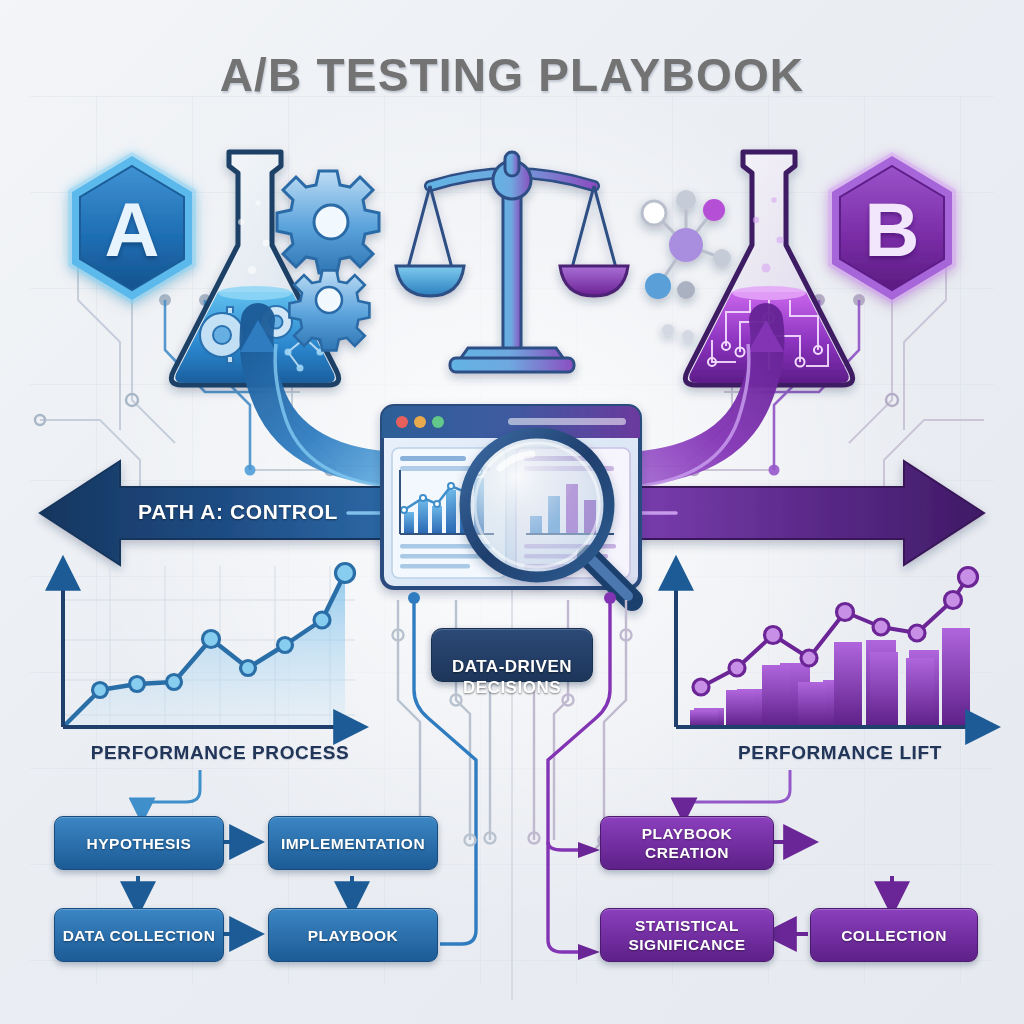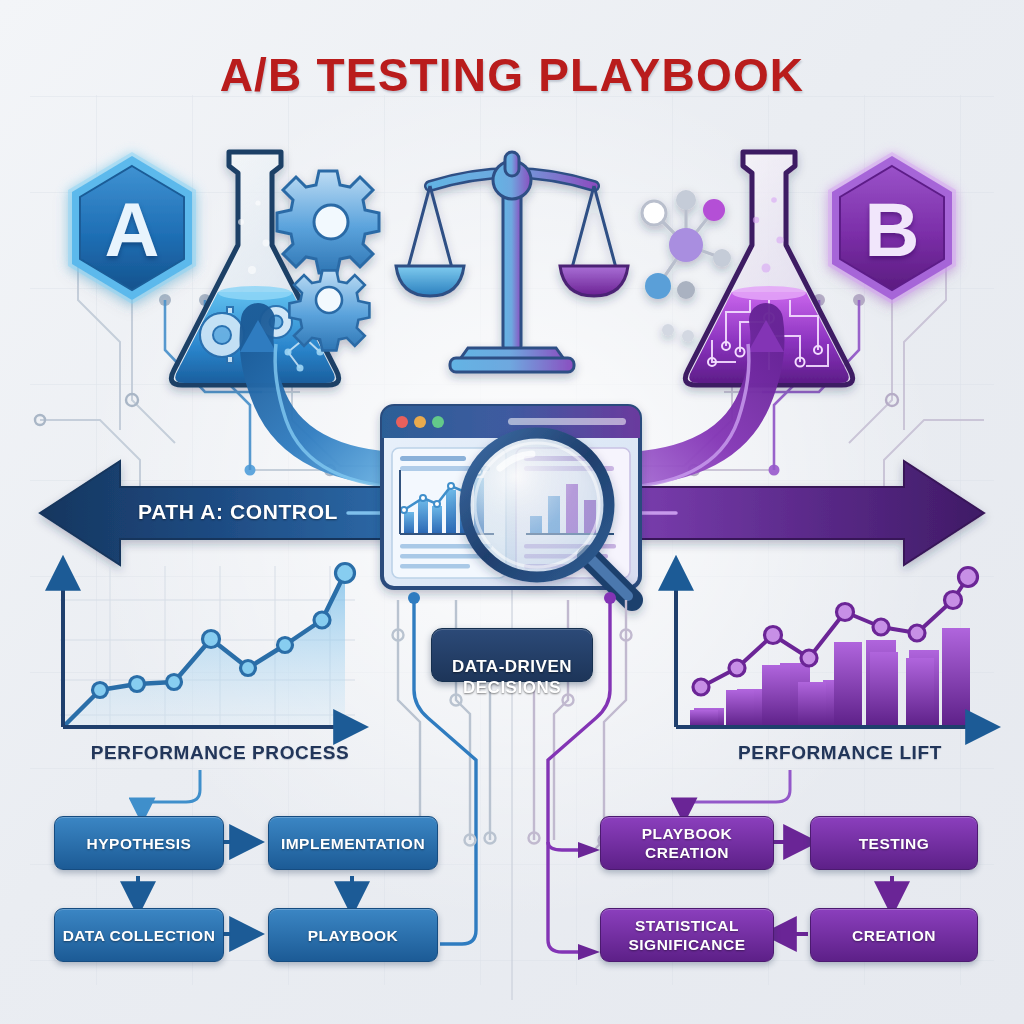--- a/index.html
+++ b/index.html
@@ -8,21 +8,21 @@
     font-family:"Liberation Sans", sans-serif;
     background:#edeff3;
   }
   #stage{position:relative;width:1024px;height:1024px;}
   #bg{position:absolute;inset:0;}
   #art{position:absolute;inset:0;}
   .lbl{position:absolute;color:#ffffff;font-weight:bold;letter-spacing:.6px;text-align:right;}
   
   #title{
     position:absolute;left:0;top:48px;width:1024px;text-align:center;
-    font-size:46px;font-weight:bold;color:#b91c1c;letter-spacing:1.2px;
+    font-size:46px;font-weight:bold;color:#737373;letter-spacing:1.2px;
     text-shadow:1px 2px 2px rgba(140,150,170,.45);
   }
   
   #pathA-label{left:88px;top:500px;width:250px;font-size:21px;text-shadow:0 1px 2px rgba(0,0,0,.45);}
   #pathB-label{left:660px;top:500px;width:290px;font-size:21px;text-shadow:0 1px 2px rgba(0,0,0,.45);}
   
   .caption{
     position:absolute;color:#22365a;font-weight:bold;font-size:19px;
     letter-spacing:.6px;text-align:center;text-shadow:0 1px 1px rgba(150,160,180,.5);
   }
@@ -606,23 +606,20 @@
   <div class="pbox blue" style="left:54px;top:908px;width:168px;height:52px;">
     <span>DATA COLLECTION</span>
   </div>
   <div class="pbox blue" style="left:268px;top:908px;width:168px;height:52px;">
     <span>PLAYBOOK</span>
   </div>
 
   <div class="pbox purple" style="left:600px;top:816px;width:172px;height:52px;">
     <span>PLAYBOOK CREATION</span>
   </div>
-  <div class="pbox purple" style="left:810px;top:816px;width:166px;height:52px;">
-    <span>TESTING</span>
-  </div>
   <div class="pbox purple" style="left:600px;top:908px;width:172px;height:52px;">
     <span>STATISTICAL SIGNIFICANCE</span>
   </div>
   <div class="pbox purple" style="left:810px;top:908px;width:166px;height:52px;">
-    <span>CREATION</span>
+    <span>COLLECTION</span>
   </div>
 
 </div>
 
 </body></html>

